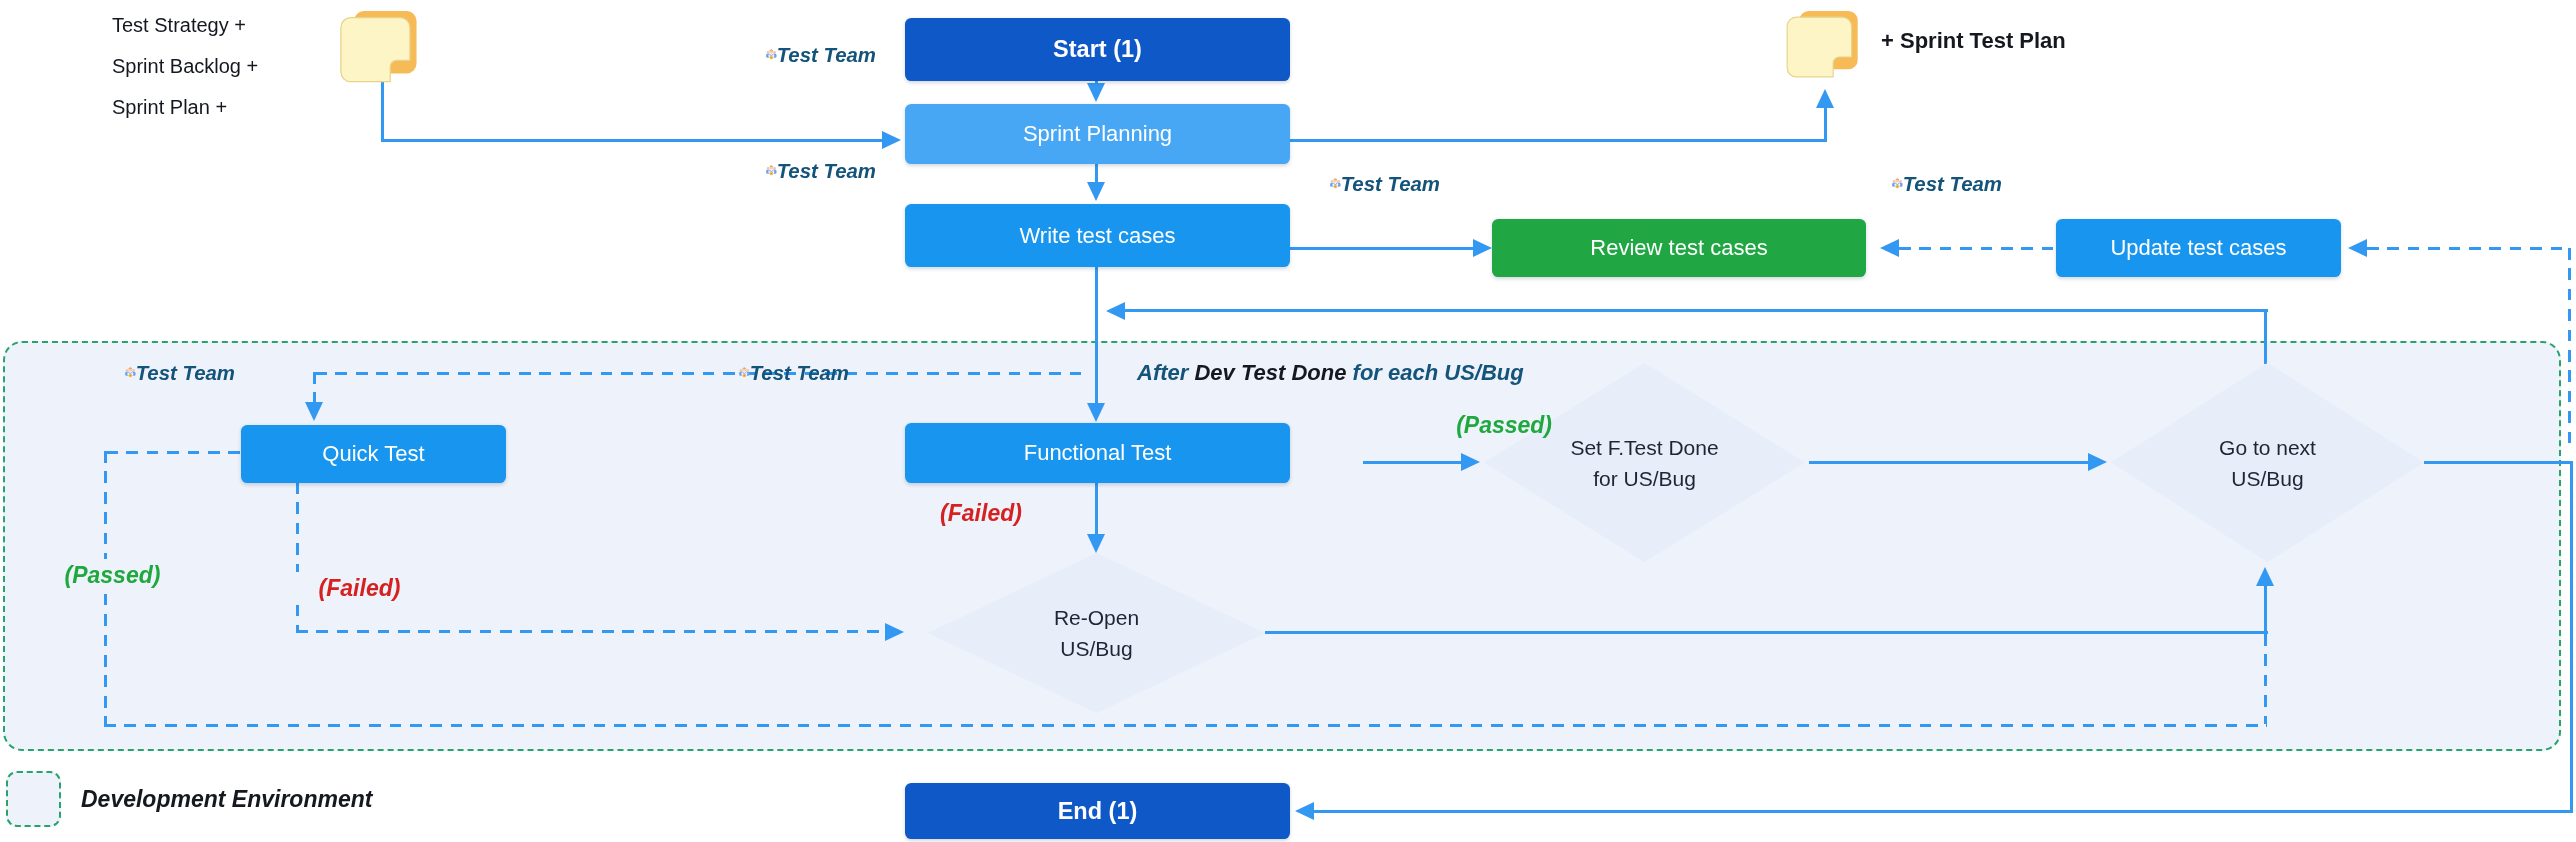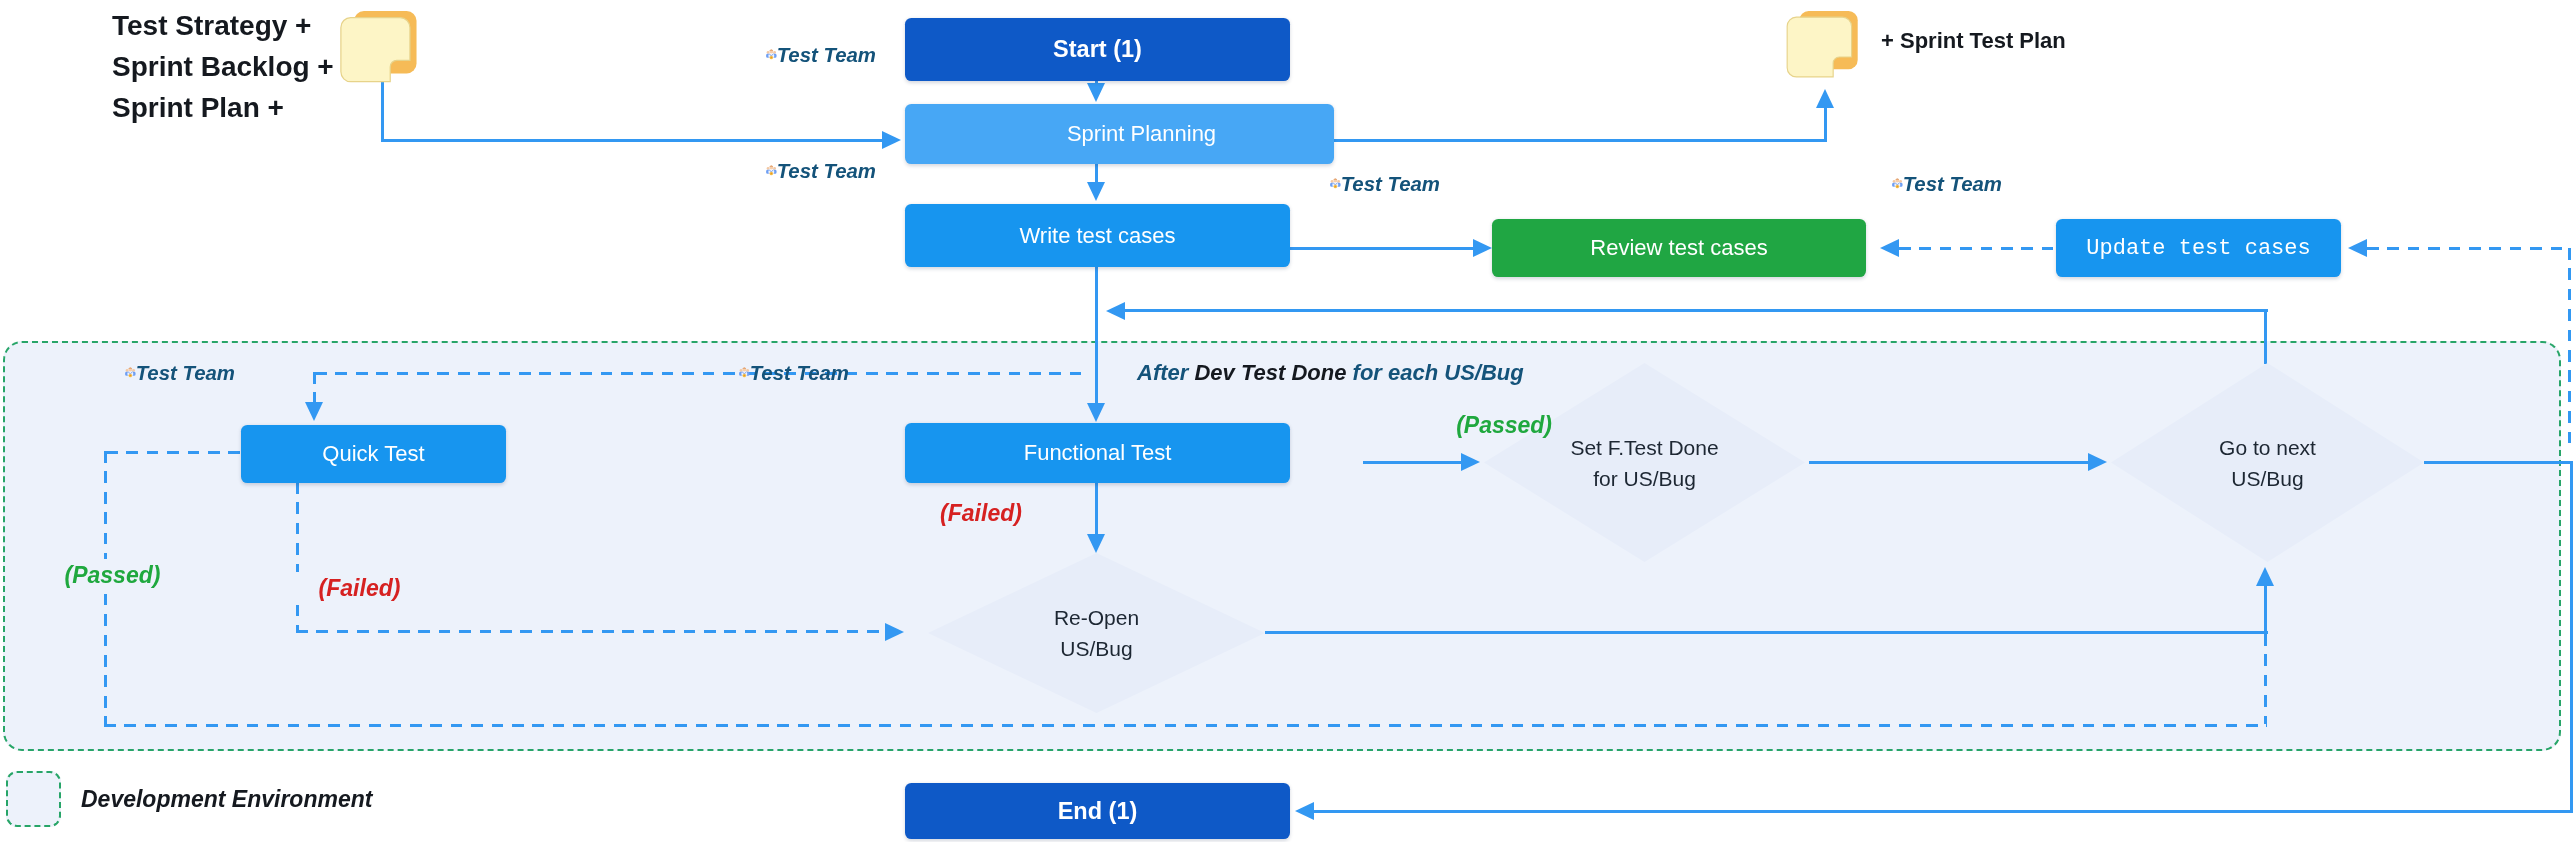--- a/index.html
+++ b/index.html
@@ -33,31 +33,31 @@
   .ah{position:absolute;width:0;height:0;}
   .ah.r{border-top:9.4px solid transparent;border-bottom:9.4px solid transparent;border-left:19px solid var(--line);}
   .ah.l{border-top:9.4px solid transparent;border-bottom:9.4px solid transparent;border-right:19px solid var(--line);}
   .ah.d{border-left:9.4px solid transparent;border-right:9.4px solid transparent;border-top:19px solid var(--line);}
   .ah.u{border-left:9.4px solid transparent;border-right:9.4px solid transparent;border-bottom:19px solid var(--line);}
 
   
   .node{position:absolute;display:flex;align-items:center;justify-content:center;
     color:#fff;font-size:22px;border-radius:6.3px;box-shadow:0 1.6px 3.9px rgba(20,40,80,.18);}
   .node.startend{background:#0e59c7;font-weight:700;font-size:23.5px;}
-  .node.light{background:#47a7f5;padding-left:44px;}
+  .node.light{background:#47a7f5;}
   .node.proc{background:#1795ef;}
   .node.green{background:#20a643;}
 
   .diamond{position:absolute;background:var(--diamond);
     clip-path:polygon(50% 0,100% 50%,50% 100%,0 50%);
     display:flex;flex-direction:column;align-items:center;justify-content:center;
     color:#1d2733;font-size:21px;line-height:31px;}
 
   
-  .doc-text{position:absolute;color:#15191f;font-size:28px;font-weight:700;line-height:41px;}
+  .doc-text{position:absolute;color:#15191f;font-size:20px;font-weight:400;line-height:41px;}
   .plain-label{position:absolute;color:#15191f;font-size:22px;font-weight:600;}
   .tt{position:absolute;width:110px;display:flex;flex-direction:row;align-items:center;}
   .tt .tt-label{margin-top:2.3px;color:var(--teal);font-size:20.4px;font-style:italic;font-weight:700;white-space:nowrap;}
   .note{position:absolute;font-size:22px;font-style:italic;color:var(--teal);font-weight:600;white-space:nowrap;}
   .note b{color:#15191f;font-weight:800;}
   .status{position:absolute;font-size:23px;font-weight:800;font-style:italic;text-align:center;}
   .status.pass{color:var(--green);text-align:right;}
   .status.fail{color:var(--red);}
   .legend-label{position:absolute;color:#15191f;font-size:23px;font-weight:800;font-style:italic;}
 </style>
@@ -241,21 +241,21 @@
       <circle cx="34" cy="50" r="10" fill="#f5c33b" stroke="#e8a31f" stroke-width="2"></circle>
       <path d="M34 44 l2 4 4 .5 -3 3 .8 4 -3.8 -2 -3.8 2 .8 -4 -3 -3 4 -.5 Z" fill="#e8872a"></path>
     </svg>
     <div class="tt-label">Test Team</div>
   </div>
 
   <div class="node startend" style="left:905px;top:18px;width:385px;height:63px;">Start (1)</div>
   <div class="node light" style="left:905px;top:104px;width:385px;height:60px;">Sprint Planning</div>
   <div class="node proc" style="left:905px;top:204px;width:385px;height:63px;">Write test cases</div>
   <div class="node green" style="left:1492px;top:219px;width:374px;height:58px;">Review test cases</div>
-  <div class="node proc" style="left:2056px;top:219px;width:285px;height:58px;font-family:Liberation Mono, monospace;">Update test cases</div>
+  <div class="node proc" style="left:2056px;top:219px;width:285px;height:58px;">Update test cases</div>
   <div class="node proc" style="left:241px;top:425px;width:265px;height:58px;">Quick Test</div>
   <div class="node proc" style="left:905px;top:423px;width:385px;height:60px;">Functional Test</div>
   <div class="node startend" style="left:905px;top:783px;width:385px;height:56px;">End (1)</div>
 
   <div class="diamond" style="left:1484px;top:363px;width:321px;height:199px;">
     <div>Set F.Test Done</div>
     <div>for US/Bug</div>
   </div>
   <div class="diamond" style="left:2111px;top:363px;width:313px;height:199px;">
     <div>Go to next</div>

